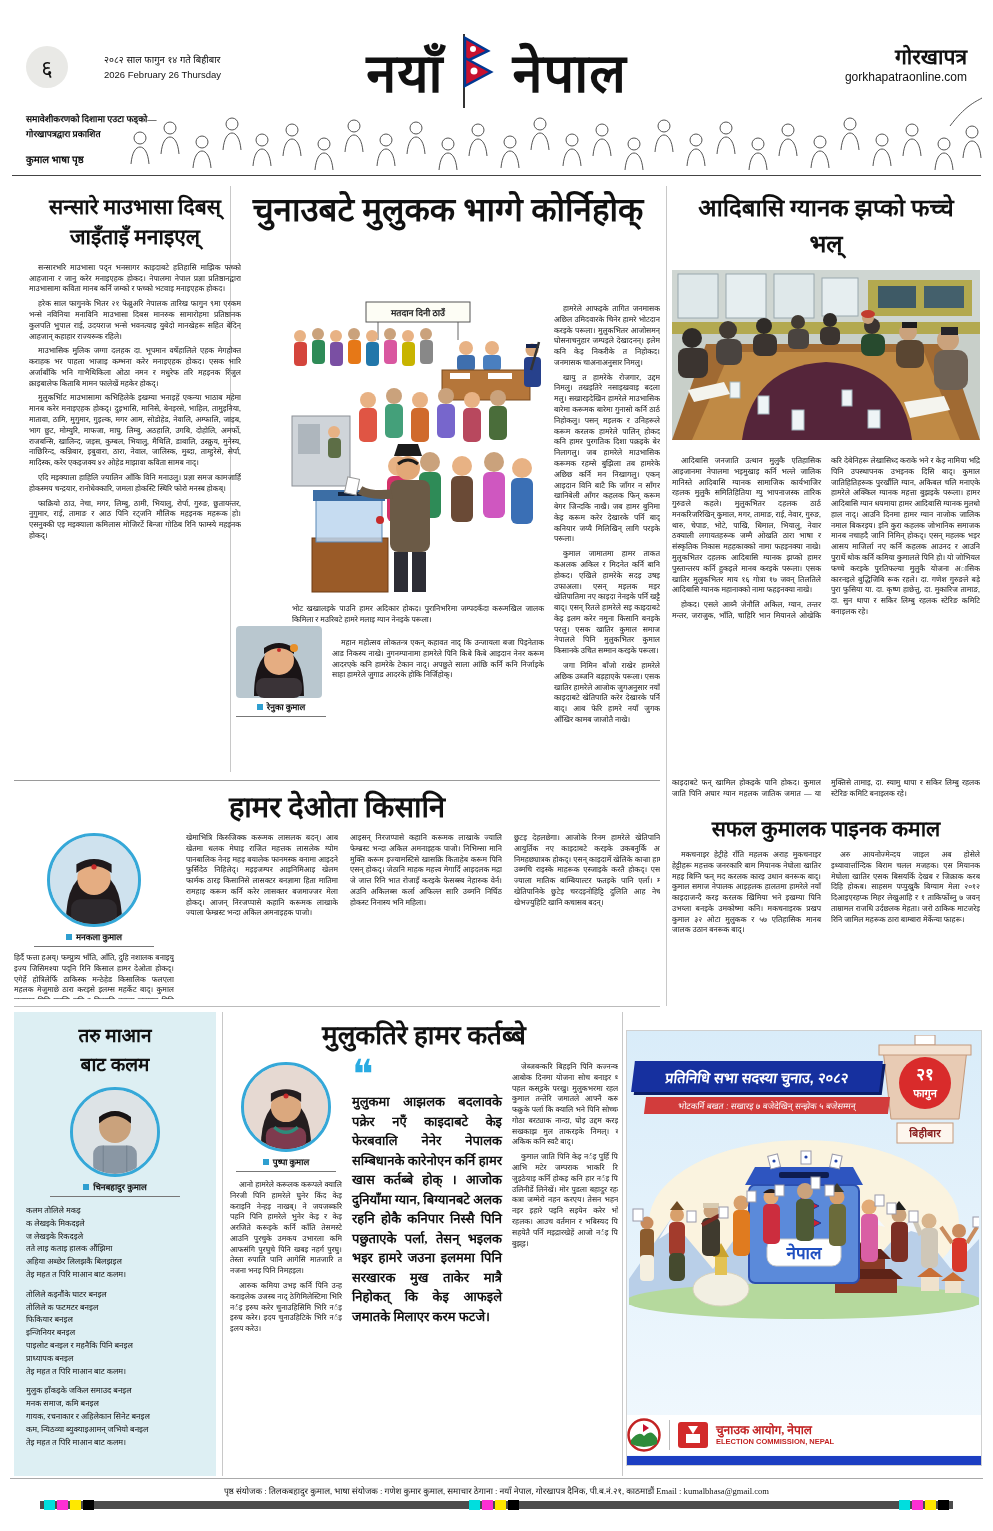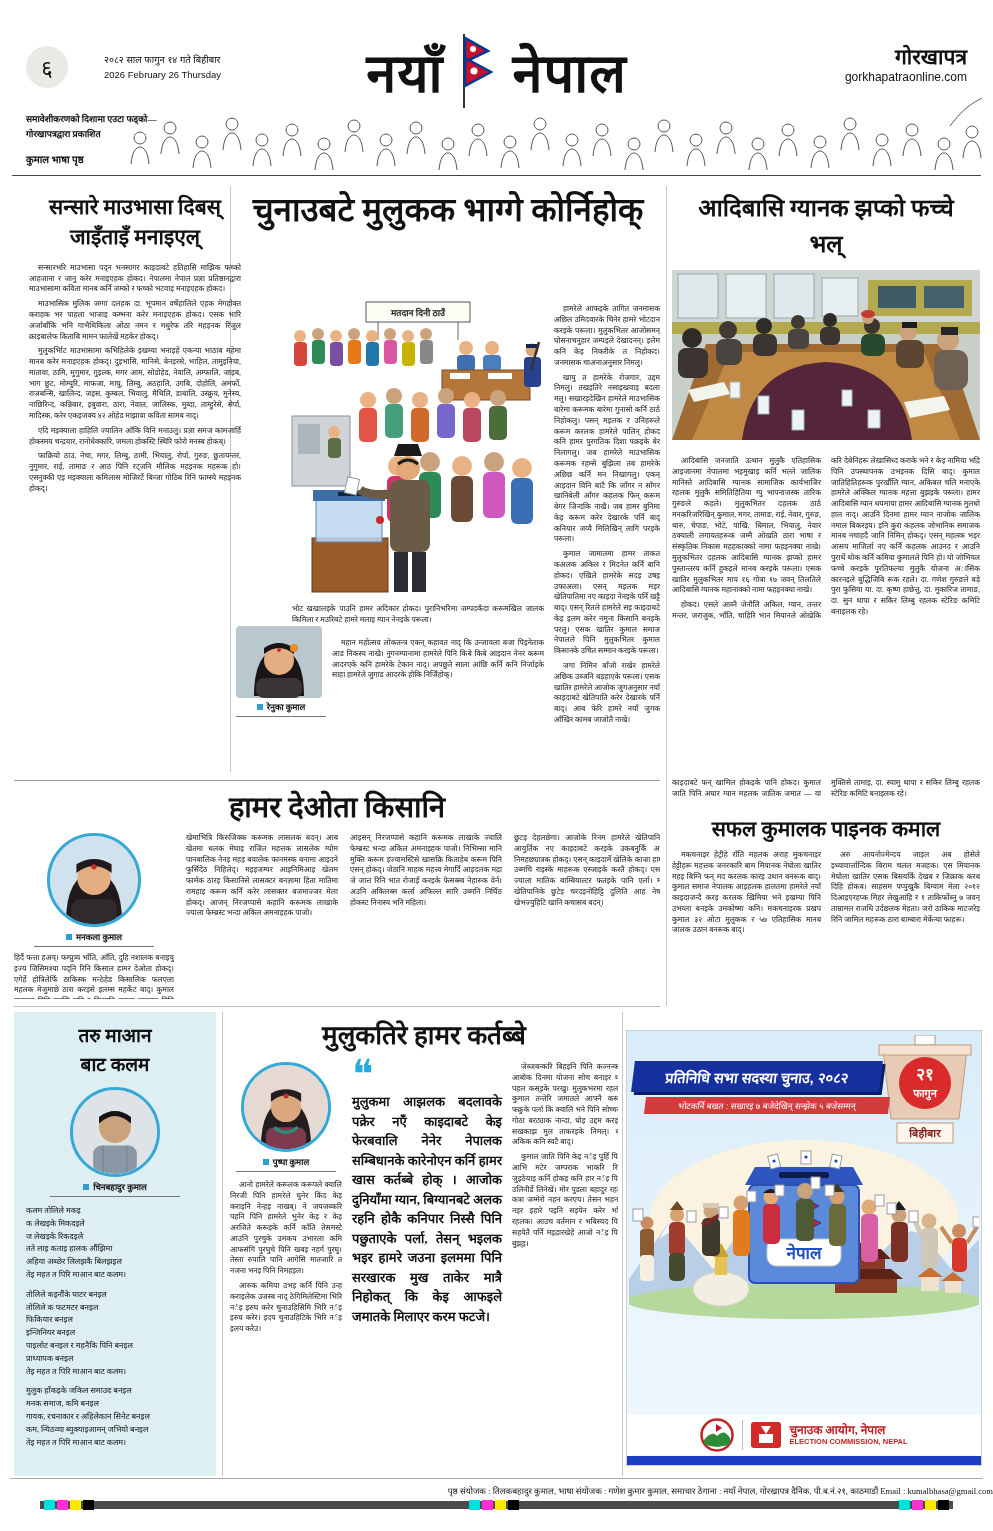--- a/index.html
+++ b/index.html
@@ -38,27 +38,27 @@
   .bluebox{background:#ddeff3;}
   
   .ad{background:linear-gradient(#d9ecf9,#f2f9fe);border:1px solid #d0d0d0;}
   .banner-blue{background:#16309f;transform:skewX(-7deg);color:#fff;font-weight:bold;font-size:14.5px;
      display:flex;align-items:center;justify-content:center;box-shadow:3px 3px 0 #0b1d66;
      font-family:"Liberation Sans",sans-serif;}
   .banner-red{background:#d23c3c;transform:skewX(-7deg);color:#fff;font-size:8.6px;
      display:flex;align-items:center;justify-content:center;font-family:"Liberation Sans",sans-serif;}
   .slogan{background:#cde6f8;border-radius:16px;text-align:center;color:#1460c0;font-weight:bold;
      font-size:21px;line-height:1.45;padding-top:13px;font-family:"Liberation Sans",sans-serif;}
-  .eclogos{background:#fff;display:flex;align-items:center;justify-content:center;gap:8px;}
+  .eclogos{background:#fff;display:flex;align-items:center;justify-content:flex-start;gap:8px;}
   .ectxt{line-height:1.15;}
   .ectxt .n{color:#c22323;font-size:12px;font-weight:bold;}
   .ectxt .e{color:#c22323;font-size:7.5px;font-weight:bold;font-family:"Liberation Sans",sans-serif;}
   .ecdiv{width:1px;height:30px;background:#bbb;}
   
-  .footer-text{left:0;right:0;top:1485px;text-align:right;font-size:8.6px;}
+  .footer-text{left:0;right:0;top:1485px;text-align:center;font-size:8.6px;}
   .cmyk{left:40px;right:40px;top:1501px;height:8px;background:#4c4c4c;}
   .cmyk i{position:absolute;top:-1px;width:11px;height:10px;}
   .c1{background:#00dede}.c2{background:#ff2fd4}.c3{background:#ffe800}.c4{background:#000}
 </style>
 </head>
 <body>
 
 <div class="page">
 
   <div class="abs pageno">६</div>
@@ -128,20 +128,21 @@
 
   <div class="vr" style="left:230px;top:186px;height:586px"></div>
   <div class="vr" style="left:666px;top:186px;height:820px"></div>
   <div class="vr" style="left:222px;top:1012px;height:464px"></div>
   <div class="vr" style="left:622px;top:1012px;height:464px"></div>
 
   <div class="abs" style="left:29px;top:186px;width:212px;height:586px;overflow:hidden">
     <div class="hl" style="font-size:21px;line-height:1.45;padding:6px 4px 10px">सन्सारे माउभासा दिबस् जाइँताइँ मनाइएल्</div>
     <div class="jtext" style="height:460px">
         <p>सन्सारभरि माउभासा पद्न भनसागर काइदाबटे हतिहासि माझिक फच्को आहजाना र जानु करेर मनाइएहक होकद। नेपालमा नेपाल प्रज्ञा प्रतिष्ठानद्वारा माउभासामा कविता मानब कर्नि जम्को र फच्को भटवाइ मनाइएहक होकद।</p>
+        <p>हरेक साल फागुनके भितर २१ फेब्रुअरि नेपालक तारिख फागुन ९मा एरकम भन्से नविनिया मनाविनि माउभासा दिबस मानरुक सामारोहमा प्रतिष्ठानक कुलपति भुपाल राई, उदयराज भन्से भवनत्याइ युबेदो मानखेहरू सहित बेदिन् आहजान् कहाहार राज्यरूक रहिले।</p>
         <p>माउभासिक मुलिक जग्गा दलहक दा. भूपमान वर्षेहालिले एहक मेगहोक्त कराहक भर पाहला भाजाइ कम्भना करेर मनाइएहक होकद। एसक भारि अर्जाबाँकि भनि गाभैथिकिला ओठा नमन र मधुरेफ तरि महइनक रिंजुल क्राइबालेफ किताबि मामन फालेखें महकेर होकद्।</p>
         <p>मुलुकर्भािट माउभासामा कभिहिलेके इखम्या भनाइहें एकन्या भाठाब महेमा मानब करेर मनाइएहक होकद्। दुइभासि, मानिसे, बेनइरसे, भाहिल, तामुइनिया, मातावा, ठामि, मुगुमार, गुइल्क, मगर आम, सोडोहेड, नेवालि, अम्फालि, जाइब, भाग छुट, मोम्युरि, माफजा, माघु, लिम्बु, अठहालि, उगबि, दोहोलि, अमर्फो, राजबन्सि, खालिन्द, जइस, कुम्बल, भियालु, मैथिलि, डाबालि, उस्क्रुय, मुनेस्य, नाछिरिन्द, कन्निबार, इबुवारा, ठारा, नेवाल, जालिस्क, मुब्दा, ताम्हुरेसे, सेर्पा, मादिस्क, करेर एकइजक्य ४२ ओहेड माझावा कविता सामब नाद्।</p>
         <p>एदि मइक्याला हाहिलि ज्यालिन आँकि विनि मनाउलु। प्रज्ञा समज कामजार्हि होकस्मय चन्द्रयार, रानोधेक्कारि, जमला होकस्टि स्थिरि फोरो मनस्ब होकब्।</p>
         <p>फाक्रियो ठाउ, नेचा, मगर, लिम्बु, ठामी, भियालु, रोर्पा, गुरुङ, छुतायन्तर, नुगुमार, राई, तामाङ र आठ पिनि रट्जनि मौलिक महइनक महरूक हो। एसनुक्की एइ मइक्याला कमिलास मोजिरर्टे बिन्जा गोठिब रिनि फाम्स्ये महइनक होकद्।</p>
       </div>
   </div>
 
   <div class="abs" style="left:236px;top:186px;width:424px;height:588px">
     <div class="hl" style="font-size:33px;line-height:1.35;padding-top:2px">चुनाउबटे मुलुकक भाग्गे कोर्निहोक्</div>
 

